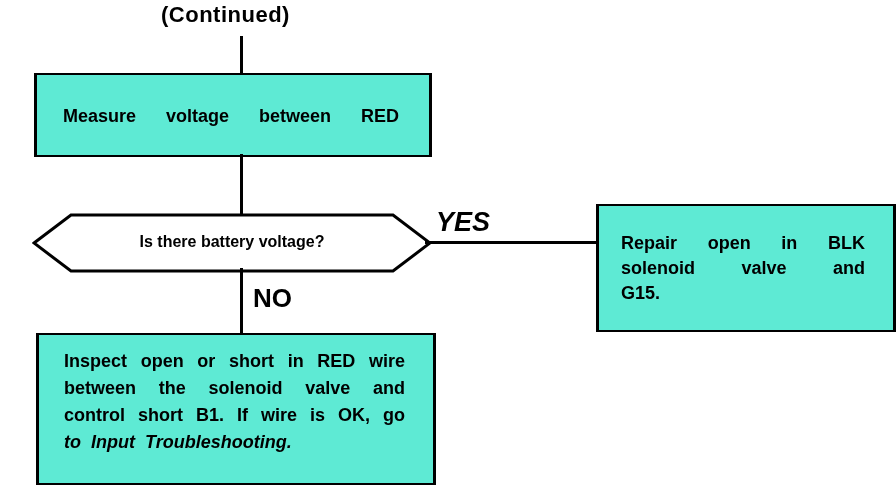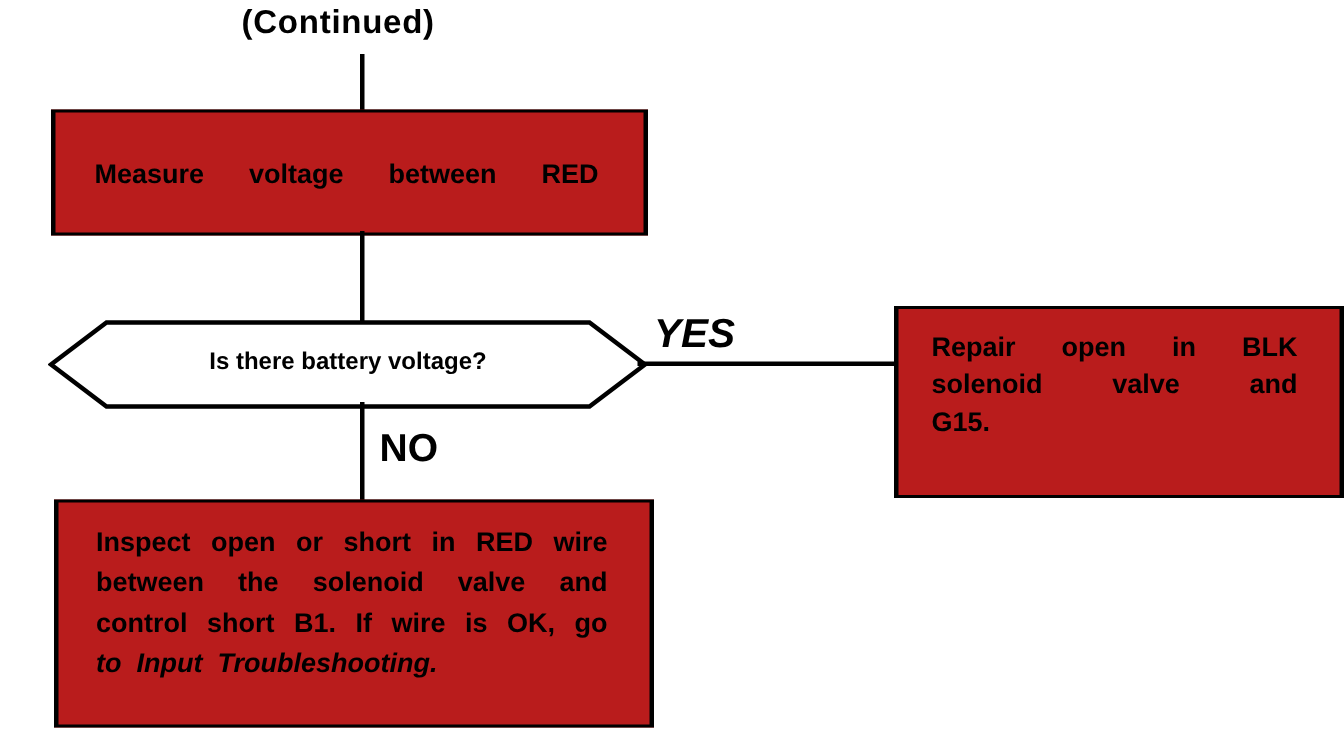--- a/index.html
+++ b/index.html
@@ -11,21 +11,21 @@
     position: relative;
     overflow: hidden;
   }
   .chart { position: absolute; left: 0; top: 0; width: 896px; height: 362px; margin-left: 24px; }
 
   .node {
     position: absolute;
     border: 3px solid #000;
     border-top-width: 2px;
     border-bottom-width: 2px;
-    background: #b91c1c;
+    background: #5eead4;
     display: flex;
     flex-direction: column;
     justify-content: center;
   }
   .node .tline {
     font-weight: bold;
     white-space: nowrap;
   }
   .jline {
     text-align: justify;
@@ -68,21 +68,21 @@
     padding-bottom: 2px;
   }
 
   .lbl-yes { left: 412px; top: 207px; font-size: 27px; font-style: italic; }
   .lbl-no  { left: 229px; top: 283px; font-size: 26px; }
 
   
   .box-repair {
     left: 572px; top: 204px; width: 300px; height: 128px;
     justify-content: flex-start;
-    padding: 13px 28px 0 22px;
+    padding: 25px 28px 0 22px;
     font-size: 18px; line-height: 25px;
   }
 
   
   .box-inspect {
     left: 12px; top: 333px; width: 400px; height: 152px;
     justify-content: flex-start;
     padding: 13px 28px 0 25px;
     font-size: 18px; line-height: 27px;
   }

